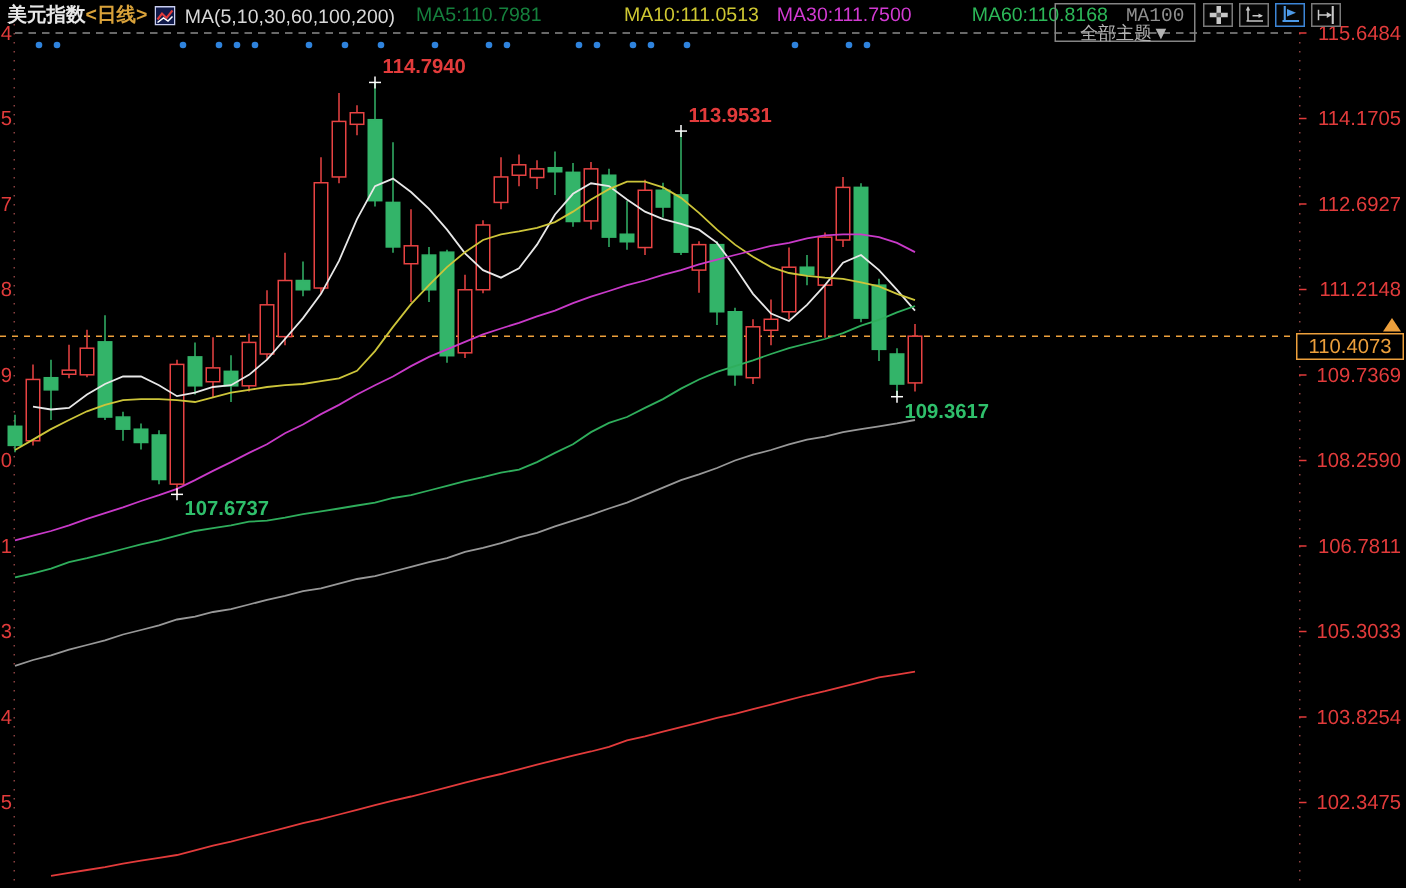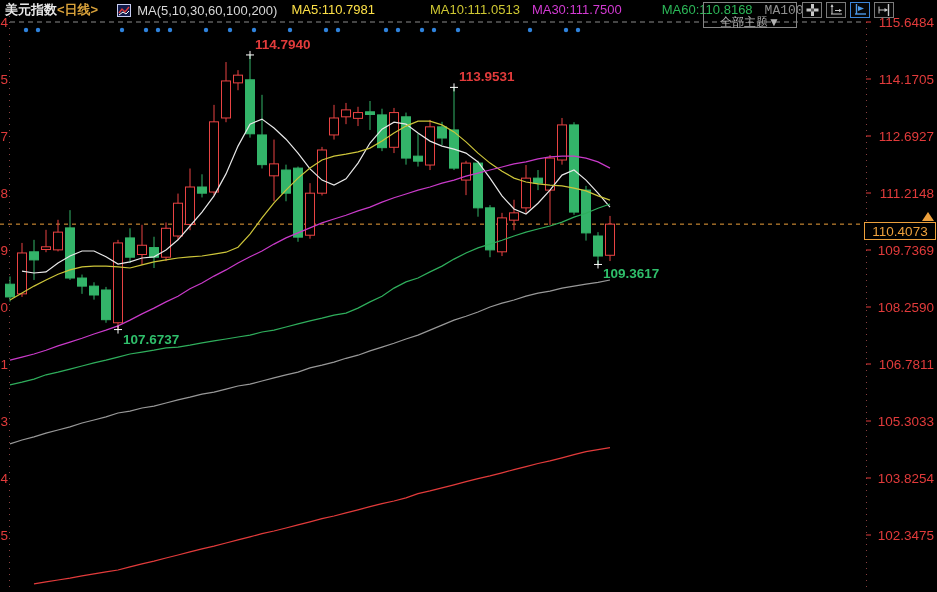--- a/index.html
+++ b/index.html
@@ -3,21 +3,21 @@
 <meta charset="utf-8">
 <style>
   html,body{margin:0;padding:0;background:#000;}
   .screen{position:relative;width:937px;height:592px;background:#000;overflow:hidden;
           font-family:"Liberation Sans",sans-serif;}
   #chart{position:absolute;top:0;left:0;}
   .topbar{position:absolute;top:0;left:0;width:862px;height:20px;z-index:5;
           display:flex;align-items:center;padding-left:5px;box-sizing:border-box;
           font-size:13px;white-space:nowrap;}
   .sym{color:#e8e8e8;font-weight:bold;}
-  .period{color:#d9a23a;font-weight:bold;margin-right:19px;}
+  .period{color:#d9a23a;font-weight:bold;margin-right:5px;}
   .mini-ico{display:inline-flex;margin-right:6px;}
   .magroup{color:#d8d8d8;margin-right:14px;}
   .ma-val{margin-right:12px;}
   .dropdown{position:absolute;left:703px;top:2px;width:94px;height:16px;
             background:transparent;border:1px solid #848484;color:#b2b2b2;
             font-size:12px;line-height:14px;text-align:center;padding:12px;
             font-family:"Liberation Sans",sans-serif;}
   .tb-icons{position:absolute;left:802px;top:2px;display:flex;gap:4px;}
   .tbico{width:20px;height:16px;border:1px solid #7a7a7a;background:#050505;
          display:flex;align-items:center;justify-content:center;padding:0;box-sizing:border-box;}
@@ -212,21 +212,21 @@
     <span class="sym">美元指数</span>
     <span class="period">&lt;日线&gt;</span>
     <span class="mini-ico">
       <svg width="14" height="14" viewBox="0 0 14 14">
         <rect x="0.5" y="1.5" width="13" height="12" fill="#101a4a" stroke="#c8cdf0"></rect>
         <polyline points="2,10 5,6 8,9 12,4" fill="none" stroke="#e03c3c" stroke-width="1.4"></polyline>
         <polyline points="2,12 6,9 9,11 12,8" fill="none" stroke="#ffffff" stroke-width="1"></polyline>
       </svg>
     </span>
     <span class="magroup">MA(5,10,30,60,100,200)</span>
-    <span id="ma-labels"><span class="ma-val" style="color: #fde047;">MA5:110.7981</span><span class="ma-val" style="color: rgb(207, 200, 50); margin-left: 43px;">MA10:111.0513</span><span class="ma-val" style="color: rgb(210, 58, 210);">MA30:111.7500</span><span class="ma-val" style="color: rgb(44, 184, 88); padding-left: 28px;">MA60:110.8168</span><span class="ma-val" style="color: rgb(143, 143, 143); font-family: Liberation Mono, monospace;">MA100</span></span>
+    <span id="ma-labels"><span class="ma-val" style="color: #15803d;">MA5:110.7981</span><span class="ma-val" style="color: rgb(207, 200, 50); margin-left: 43px;">MA10:111.0513</span><span class="ma-val" style="color: rgb(210, 58, 210);">MA30:111.7500</span><span class="ma-val" style="color: rgb(44, 184, 88); padding-left: 28px;">MA60:110.8168</span><span class="ma-val" style="color: rgb(143, 143, 143); font-family: Liberation Mono, monospace;">MA100</span></span>
 
     <button class="dropdown">
       <span>全部主题</span><span>▼</span>
     </button>
 
     <div class="tb-icons">
       <button class="tbico">
         <svg width="13" height="12" viewBox="0 0 13 12">
           <rect x="5" y="0" width="3" height="12" fill="#c8c8c8"></rect>
           <rect x="0.5" y="4.5" width="12" height="3" fill="#c8c8c8"></rect>

